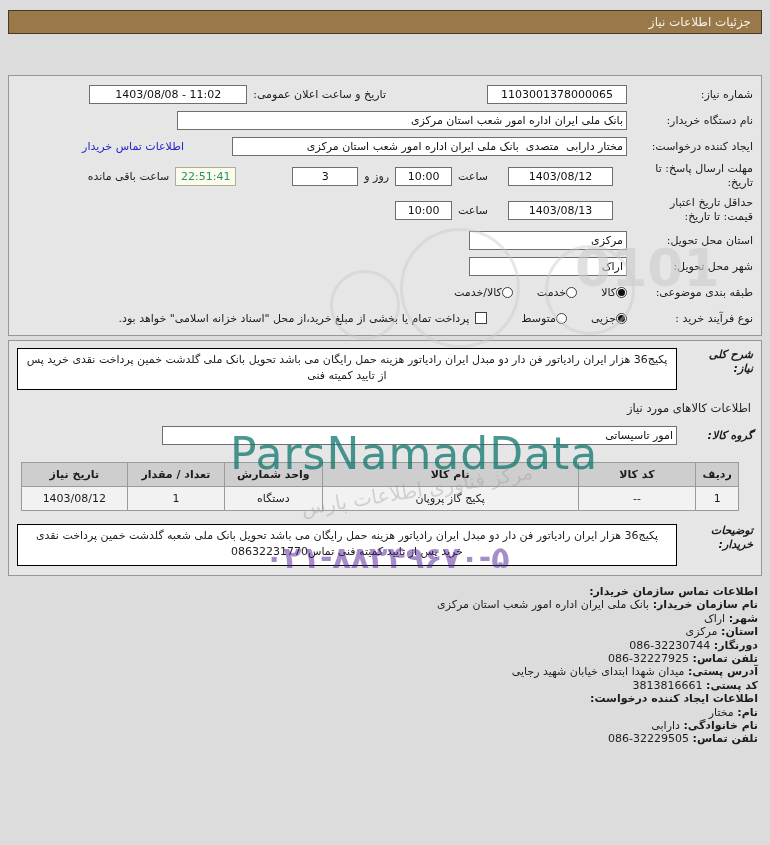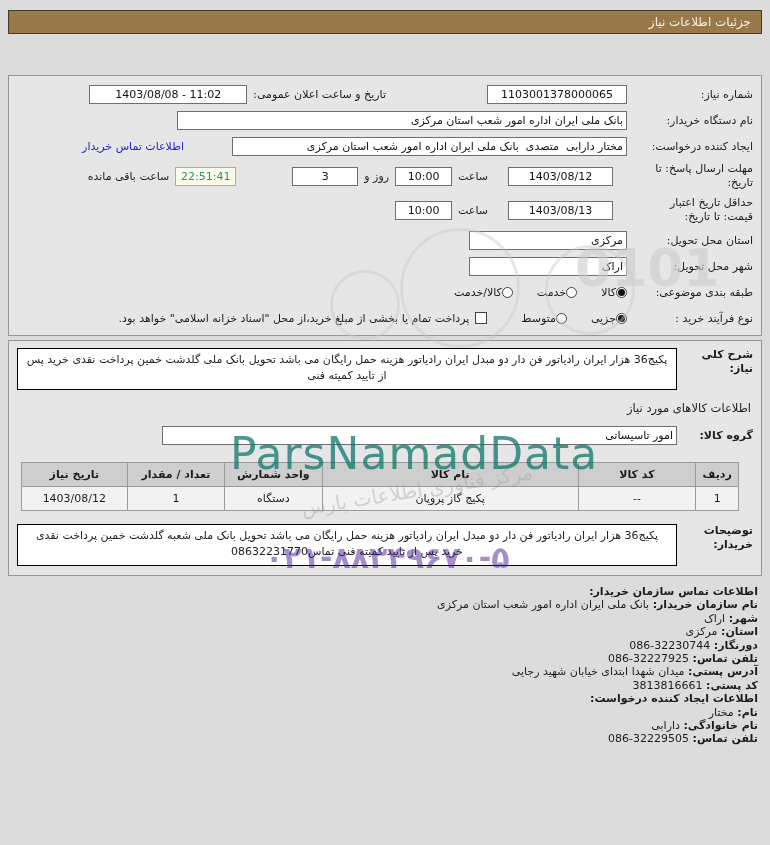--- a/index.html
+++ b/index.html
@@ -41,21 +41,21 @@
   .radio.checked::after { content:""; display:block; width:7px; height:7px;
     margin:1px; background:#0d0d0d; border-radius:50%; }
   .checkbox { width:12px; height:12px; border:1px solid #3f3f3f; background:#fff;
     display:inline-block; flex:0 0 auto; }
   .opt { display:flex; align-items:center; }
   .panel2 { margin-top:4px; padding:7px 8px 9px; }
   .bigbox {
     flex:1; border:1px solid #000; background:#fff; min-height:42px;
     text-align:center; padding:3px 6px; line-height:1.45;
   }
-  .lbl70 { width:70px; flex:0 0 70px; }
+  .lbl70 { width:70px; flex:0 0 70px;font-style:italic; }
   .sechead { margin:11px 2px 7px; font-weight:normal; font-size:11.5px; }
   table.goods { border-collapse:collapse; margin:14px 14px 0; width:718px; }
   table.goods th, table.goods td { border:1px solid #9a9a9a; height:24px; padding:0 4px; }
   table.goods th { background:#cecece; font-weight:bold; font-size:11px; text-align:center; }
   table.goods td { background:#f2f2f2; text-align:center; }
   .c-radif{width:42px}.c-code{width:116px}.c-name{width:252px}
   .c-unit{width:96px}.c-qty{width:96px}.c-date{width:104px}
   .notes-row { margin-top:13px; }
   .contact { margin:9px 12px 0; line-height:13.4px; }
   .contact .line { white-space:nowrap; }

